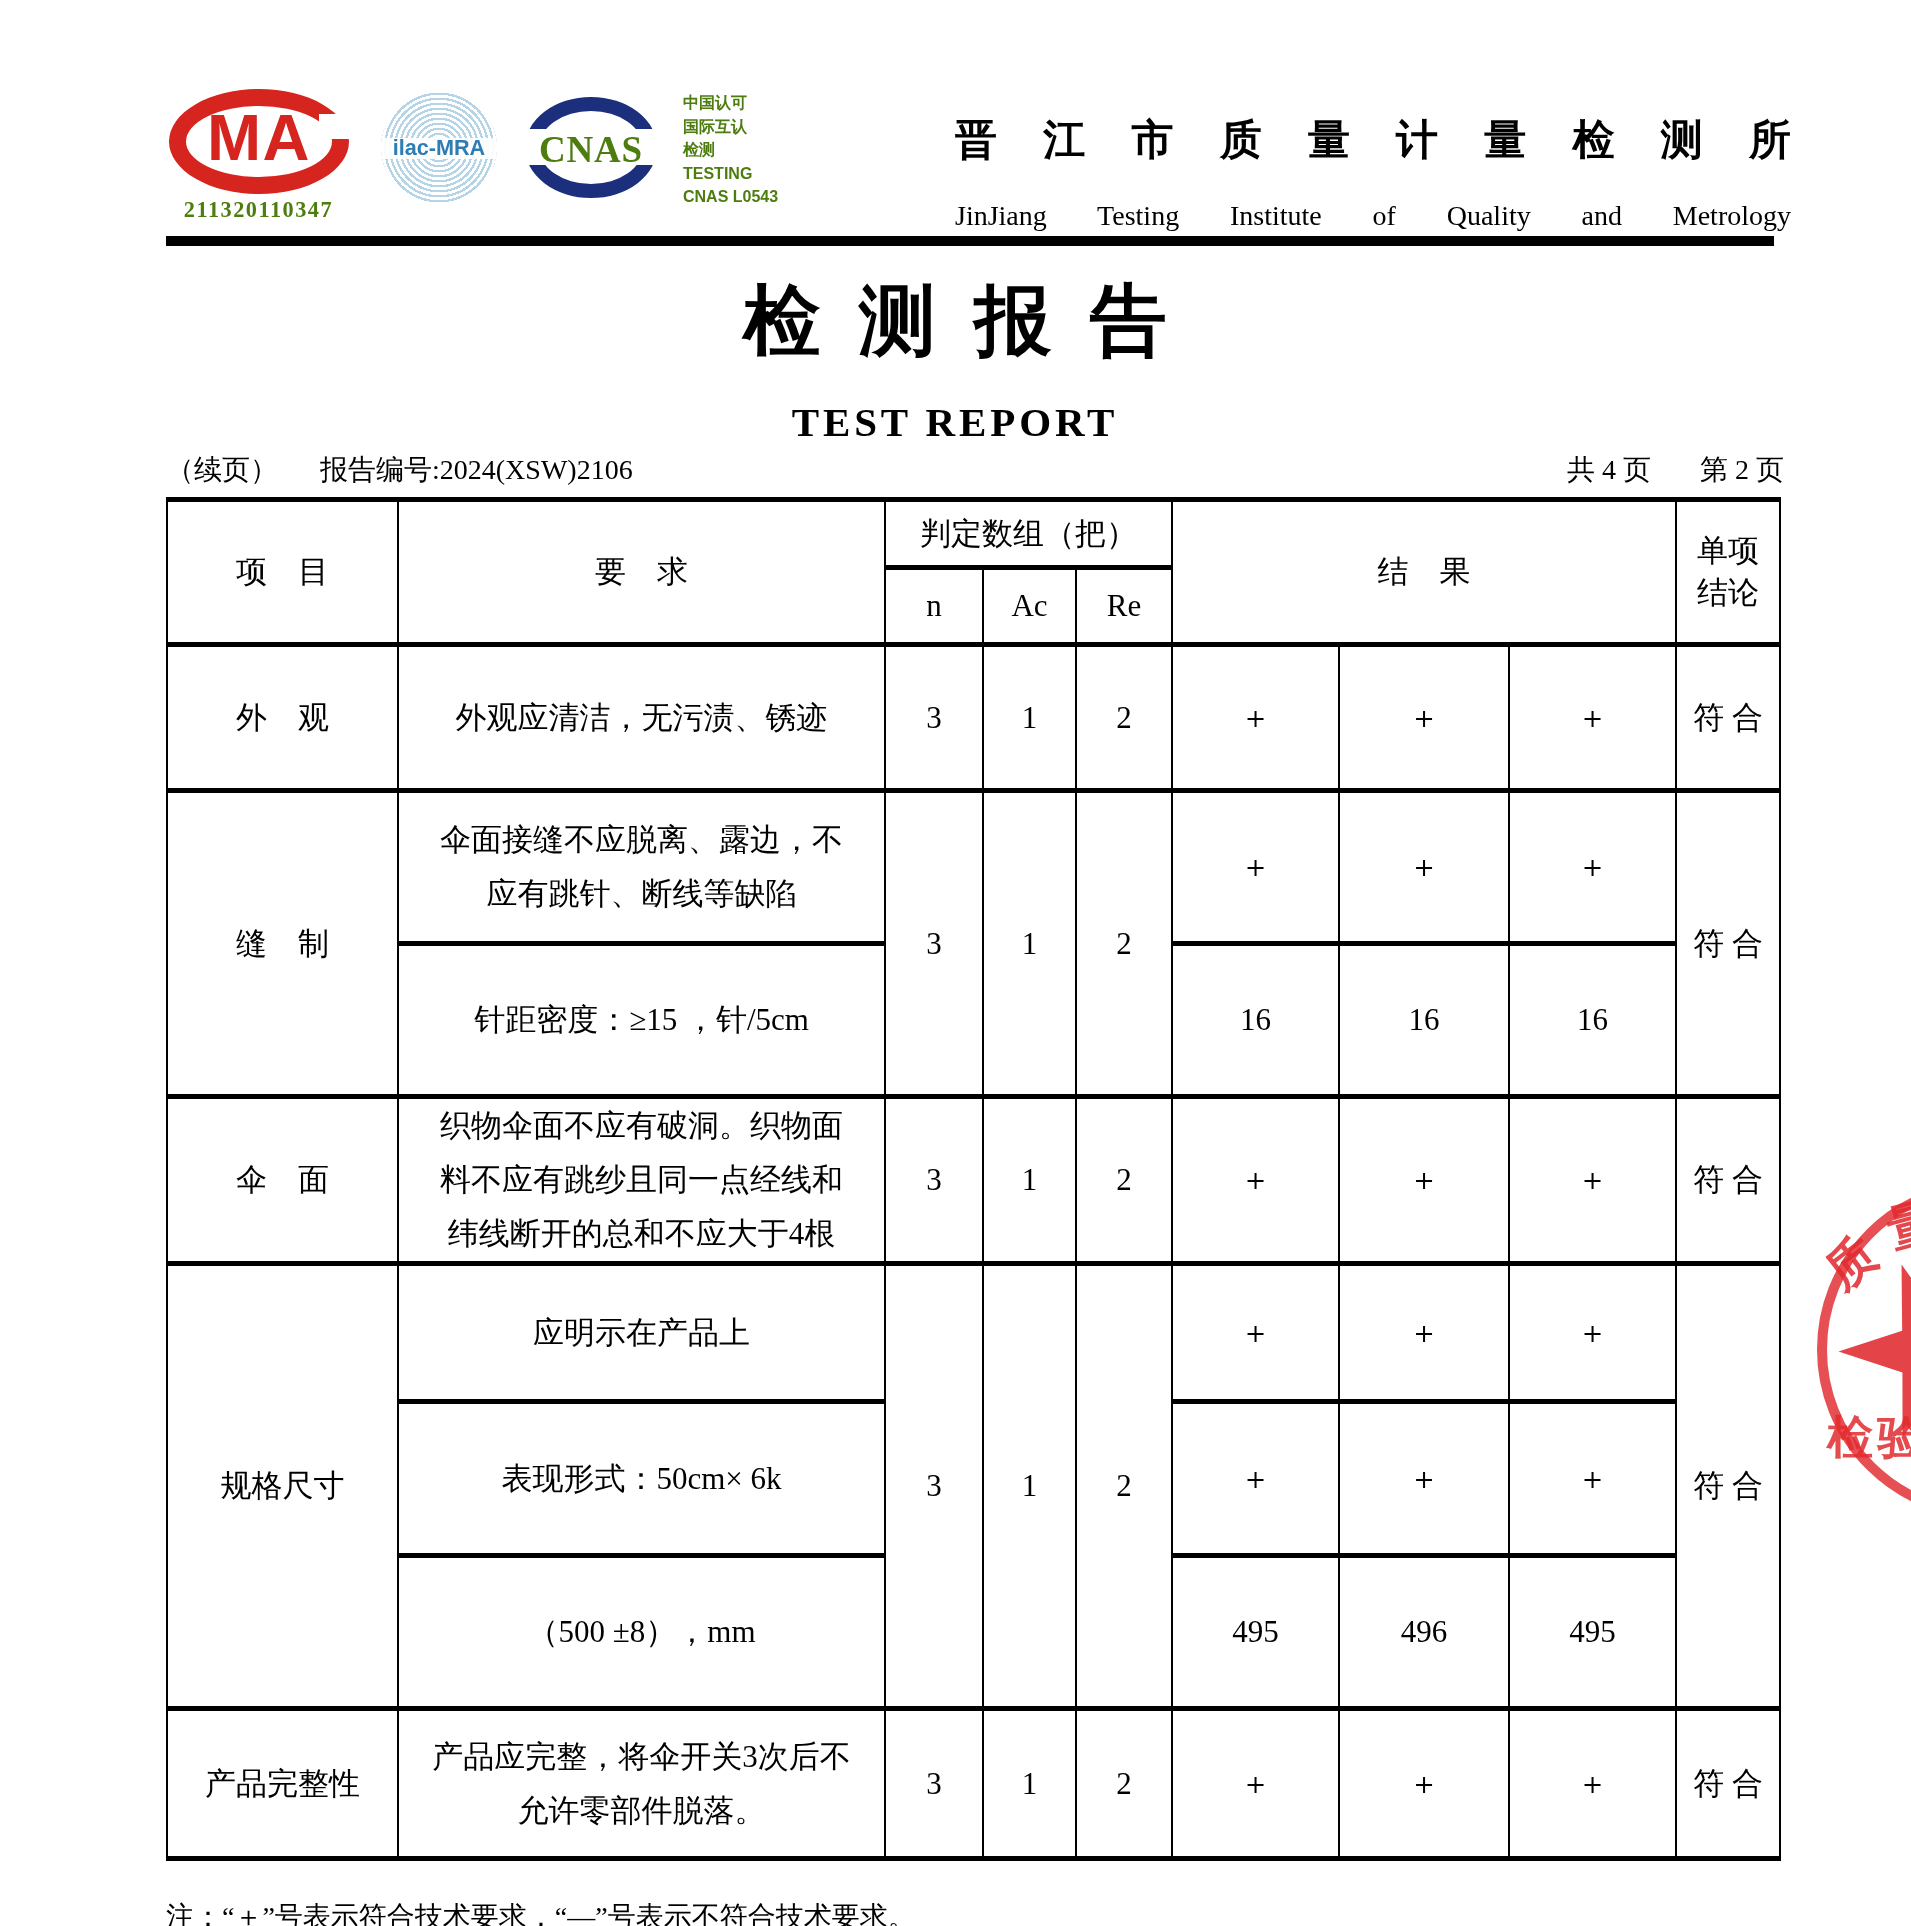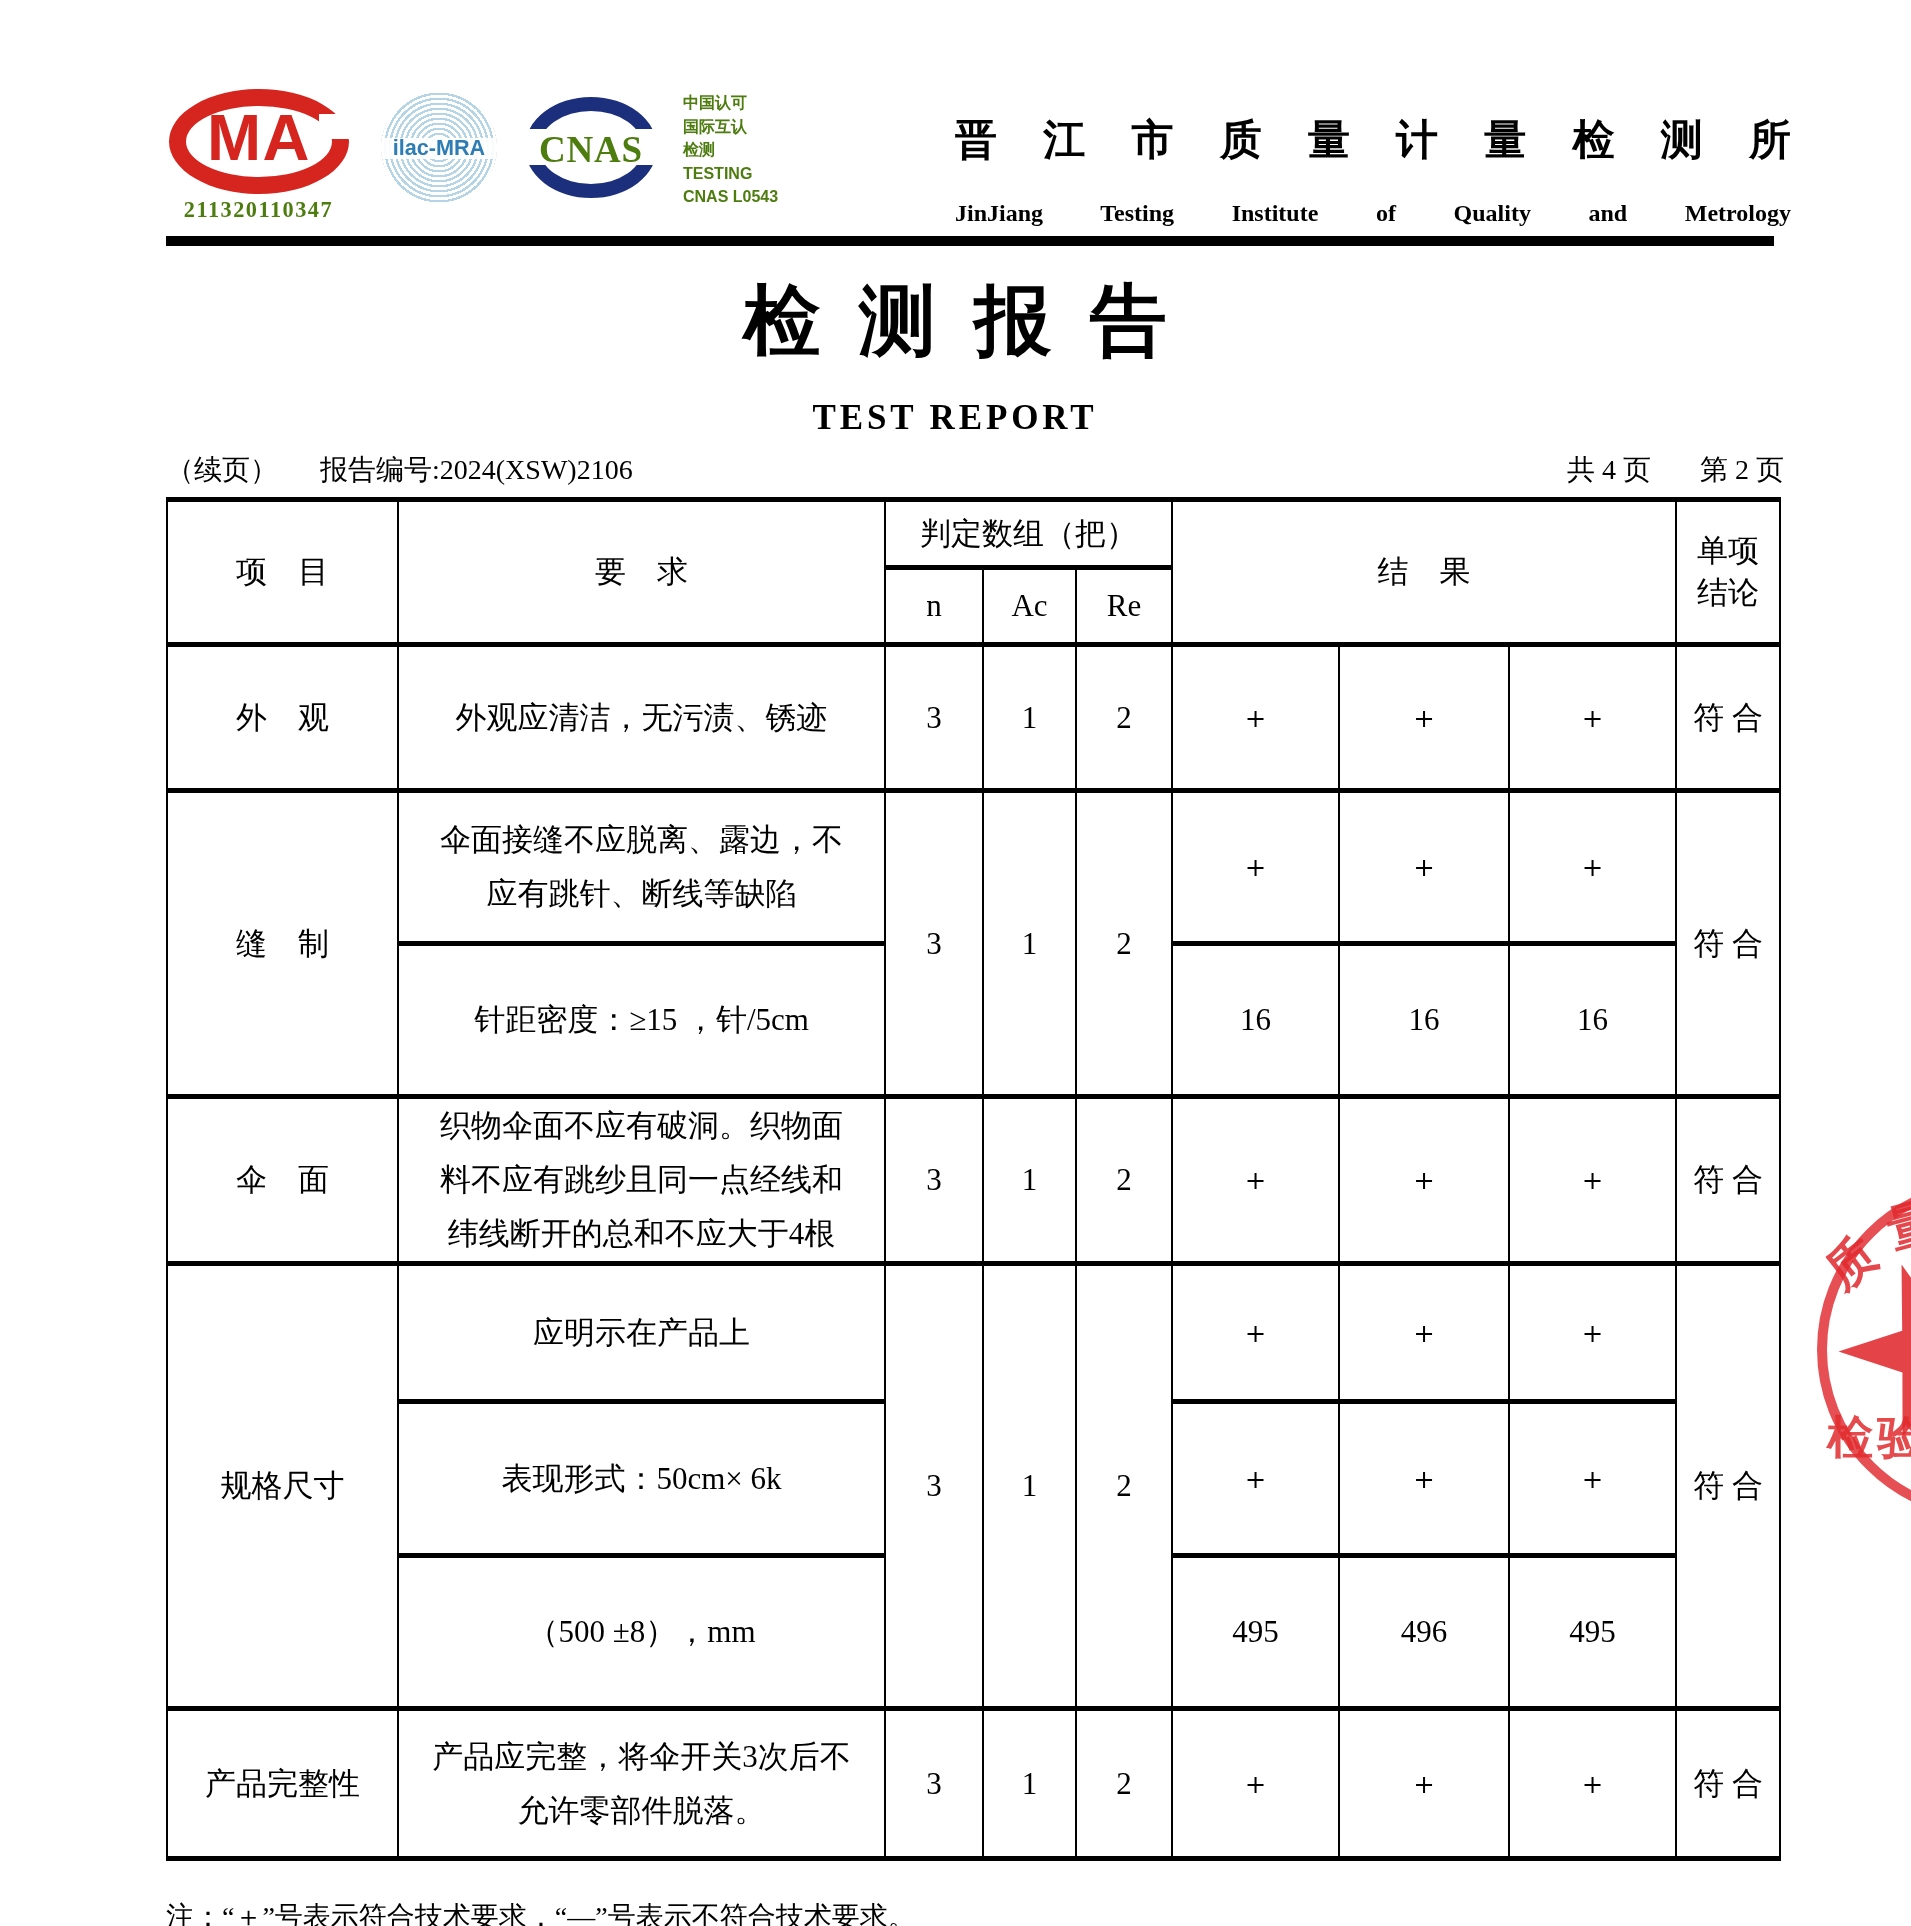--- a/index.html
+++ b/index.html
@@ -28,29 +28,29 @@
   .cnas-ring { position:absolute; inset:0; border:14.6px solid #1c2f7c; border-radius:50%; }
   .cnas-band { position:absolute; top:32px; left:-1.5px; width:135px; height:36px; background:#fff; }
   .cnas-text { position:absolute; top:31px; left:0; width:100%; text-align:center; font-size:37px;
               font-weight:bold; color:#4d7c0f; letter-spacing:0.8px; }
 
   .accred-caption { left:683px; top:91px; width:216px; font-size:16px; line-height:23.5px;
               font-weight:bold; color:#4d7c0f; font-family:"Liberation Sans", sans-serif; }
 
   .org-cn { left:955px; top:112px; width:836px; font-size:42px; font-weight:bold;
             text-align:justify; text-align-last:justify; }
-  .org-en { left:955px; top:200px; width:836px; font-size:24px; font-weight:bold;
+  .org-en { left:955px; top:200px; width:836px; font-size:28px; font-weight:normal;
             text-align:justify; text-align-last:justify; }
 
   .header-rule { left:166px; top:236px; width:1608px; height:10px; background:#000; }
 
   
   .doc-title { left:148px; top:270px; width:1614px; text-align:center; font-size:77px;
                font-weight:bold; letter-spacing:0.5em; text-indent:0.5em; }
-  .doc-subtitle { left:148px; top:398px; width:1614px; text-align:center; font-size:35px;
+  .doc-subtitle { left:148px; top:398px; width:1614px; text-align:center; font-size:41px;
                font-weight:bold; letter-spacing:3.9px; }
 
   
   .meta-line { left:166px; top:451px; width:1618px; display:flex; justify-content:space-between;
                font-size:28px; }
   .meta-left span.gap { margin-right:35px; }
   .meta-right span.gap { margin-right:42px;font-family:Liberation Serif, serif; }
 
   
   table.report { position:absolute; left:166px; top:497px; width:1614px;

